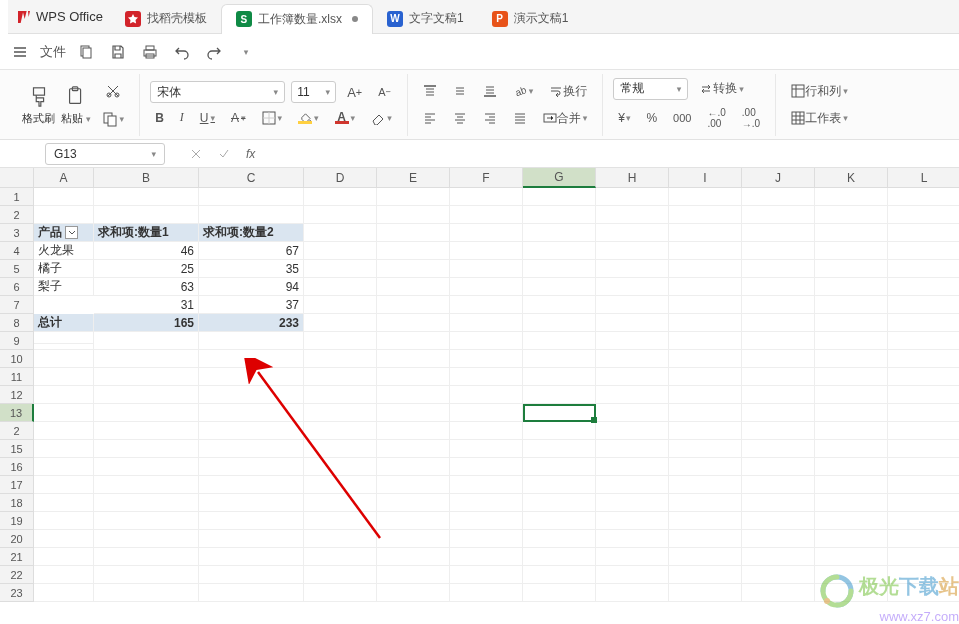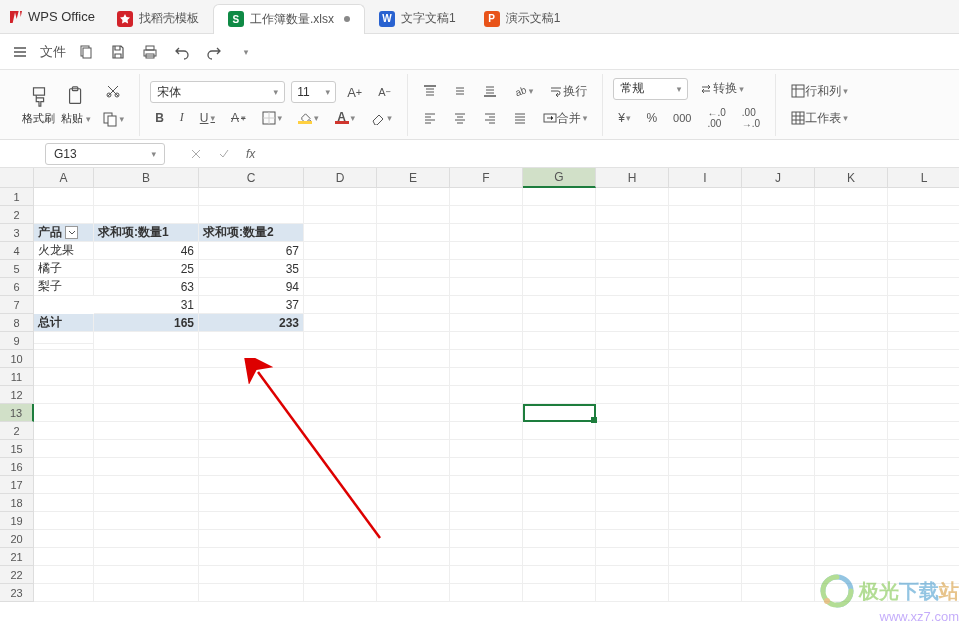--- a/index.html
+++ b/index.html
@@ -1,19 +1,19 @@
 <!DOCTYPE html>
 <html><head>
   <meta charset="utf-8">
   <style>
     * { margin: 0; padding: 0; box-sizing: border-box; }
     body { font-family: "Microsoft YaHei", "SimSun", sans-serif; font-size: 12px; color: #333; background: #fff; width: 959px; height: 624px; overflow: hidden; position: relative; }
     
     
-    .title-bar { height: 34px; background: #f5f5f5; display: flex; align-items: center; padding: 0 8px; border-bottom: 1px solid #e0e0e0; }
+    .title-bar { height: 34px; background: #f5f5f5; display: flex; align-items: center; padding: 0 8px; border-bottom: 1px solid #e0e0e0; margin-left: 8px; }
     .app-logo { display: flex; align-items: center; gap: 4px; margin-right: 8px; font-size: 13px; font-weight: 500; }
     .app-logo-icon { width: 16px; height: 16px; color: #d2232a; }
     .tab { display: flex; align-items: center; gap: 6px; padding: 6px 14px; font-size: 12px; color: #555; cursor: pointer; border-radius: 6px 6px 0 0; height: 30px; margin-top: 4px; }
     .tab.active { background: #fff; border: 1px solid #ddd; border-bottom: none; }
     .tab-icon { width: 16px; height: 16px; border-radius: 3px; display: flex; align-items: center; justify-content: center; font-size: 10px; font-weight: bold; color: #fff; }
     .tab-icon.red { background: #d2232a; }
     .tab-icon.green { background: #0f8a45; }
     .tab-icon.blue { background: #2962d0; }
     .tab-icon.orange { background: #e85319; }
     .tab-modified { width: 6px; height: 6px; background: #888; border-radius: 50%; margin-left: 4px; }
@@ -63,21 +63,21 @@
     .filter-btn { width: 13px; height: 13px; border: 1px solid #999; background: #fff; margin-left: 3px; display: inline-flex; align-items: center; justify-content: center; }
     
     .sel-box { position: absolute; border: 2px solid #1d7d3d; pointer-events: none; }
     .sel-handle { position: absolute; right: -3px; bottom: -3px; width: 6px; height: 6px; background: #1d7d3d; }
     
     
     .arrow-svg { position: absolute; pointer-events: none; }
     
     
     .watermark { position: absolute; right: 0; bottom: 0; opacity: 0.5; }
-    .watermark-logo { display: flex; align-items: center; gap: 4px; }
+    .watermark-logo { display: flex; align-items: flex-start; gap: 4px; }
     .watermark-text { font-size: 20px; font-weight: bold; }
     .wm-j { color: #6abd2e; }
     .wm-g { color: #6abd2e; }
     .wm-x { color: #2a8cc7; }
     .wm-z { color: #2a8cc7; }
     .wm-z2 { color: #d08b1c; }
     .watermark-url { color: #8b5cf6; font-size: 13px; text-align: right; }
     
     svg { display: block; }
   </style>

